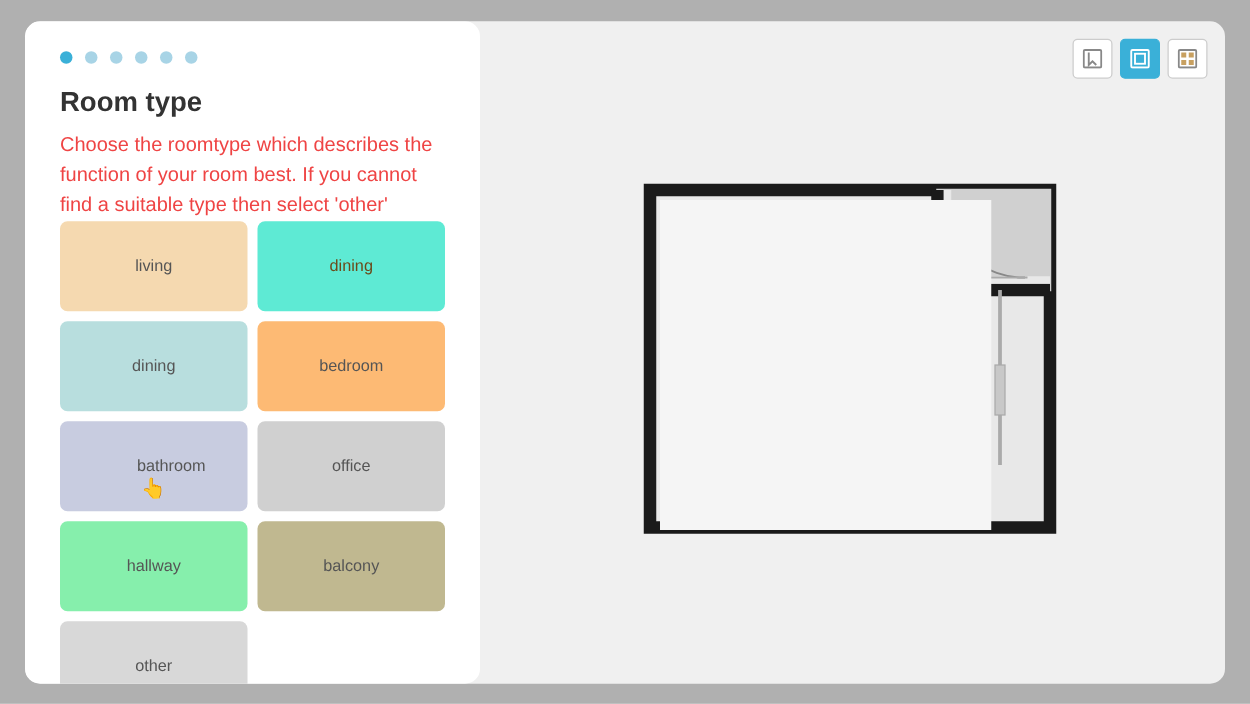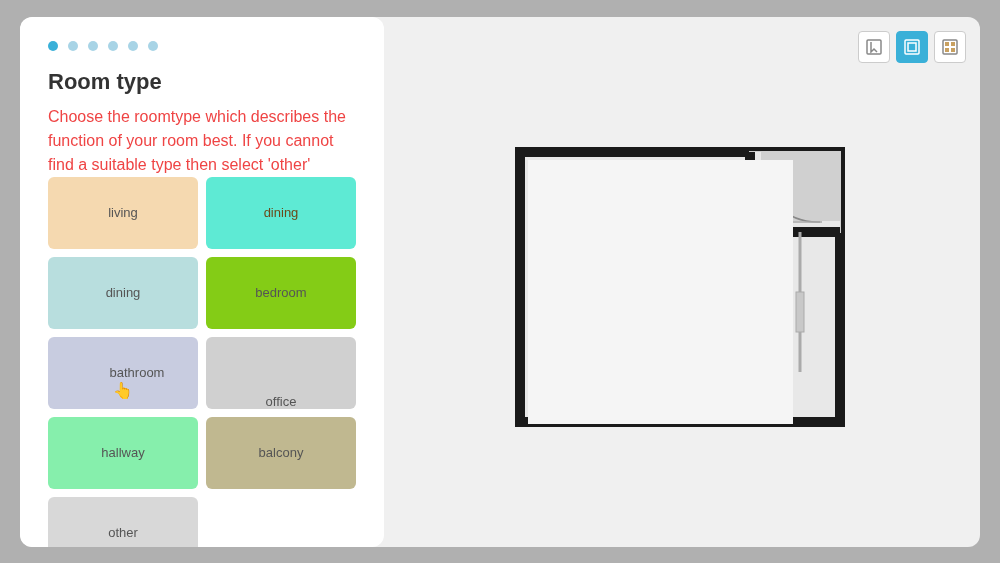--- a/index.html
+++ b/index.html
@@ -71,23 +71,23 @@
       justify-content: center;
       font-size: 13px;
       color: #555;
       cursor: pointer;
       font-weight: 400;
       transition: opacity 0.15s;
     }
     .tile-living { background: #f5d9b0; }
     .tile-dining { background: #5eead4; color: #6b4a1a; }
     .tile-kitchen { background: #b8dede; }
-    .tile-bedroom { background: #84cc16; text-align: right; }
+    .tile-bedroom { background: #fdba74; text-align: right; }
     .tile-bathroom { background: #c8cce0; padding-left: 28px; }
-    .tile-office { background: #d0d0d0; align-items: flex-end; }
+    .tile-office { background: #d0d0d0; }
     .tile-hallway { background: #86efac; }
     .tile-balcony { background: #c0b890; }
     .tile-other { background: #d8d8d8; justify-content: center; }
     .bottom-nav {
       display: flex;
       align-items: center;
       justify-content: space-between;
       margin-top: 28px;
     }
     .back-btn {

